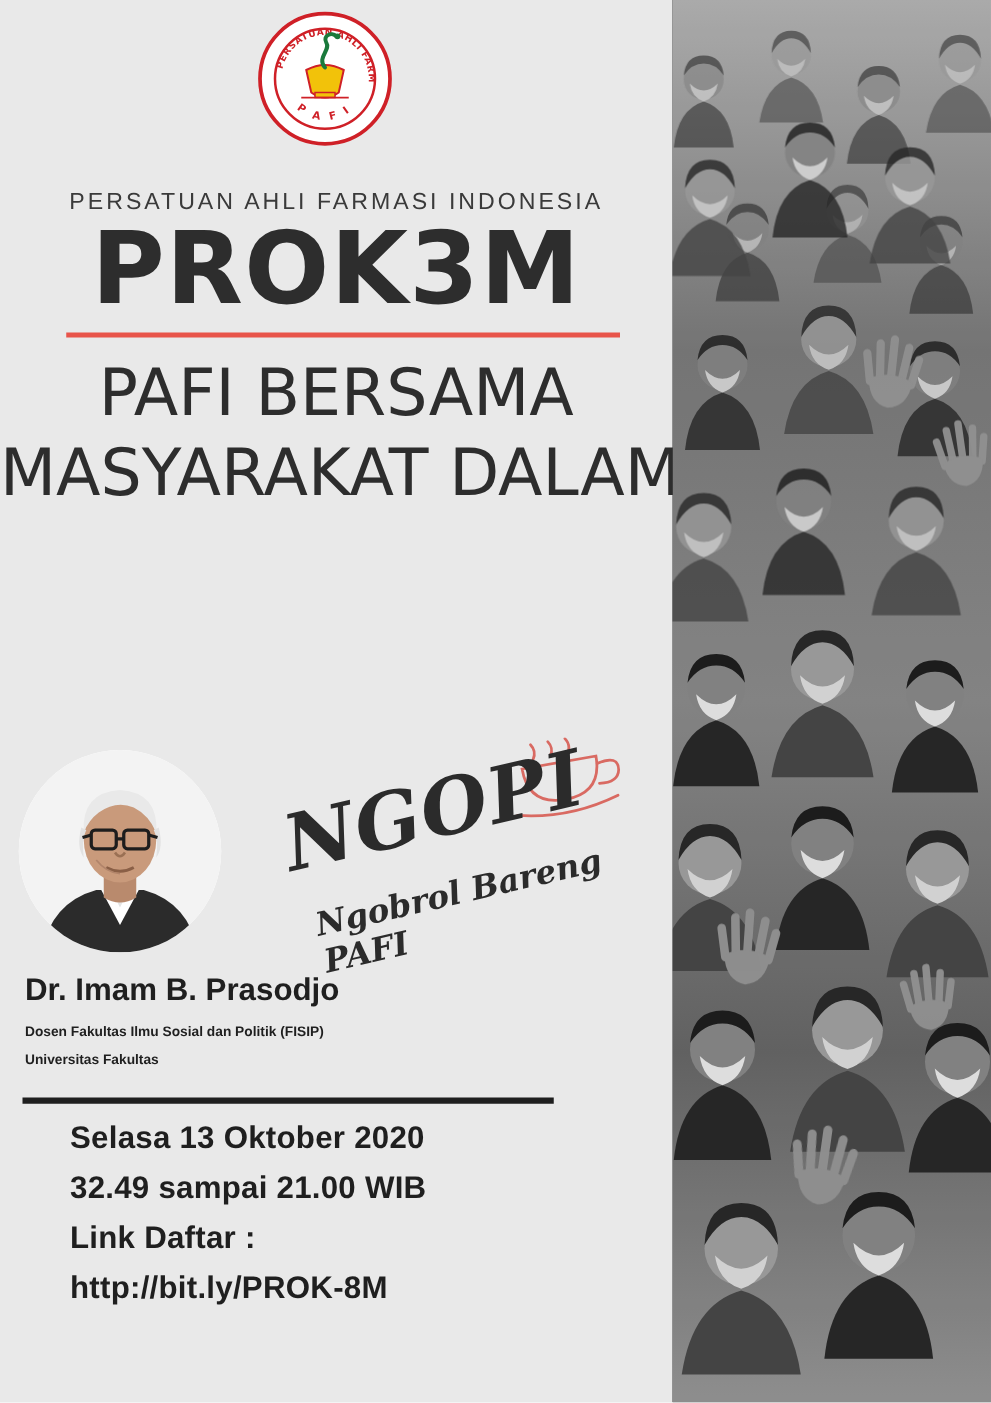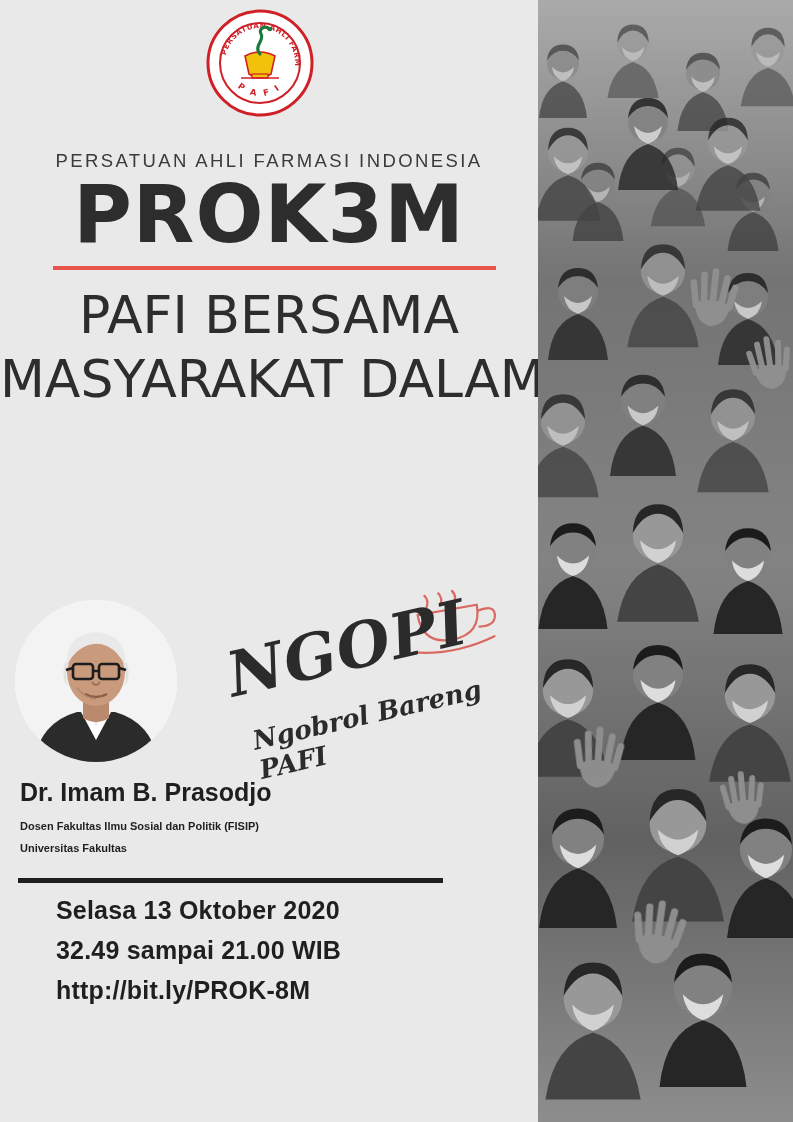--- a/index.html
+++ b/index.html
@@ -293,20 +293,21 @@
     <div class="speaker-aff">
       <div>Dosen Fakultas Ilmu Sosial dan Politik (FISIP)</div>
       <div>Universitas Fakultas</div>
     </div>
 
     <div class="black-rule"></div>
 
     <div class="details">
       <div>Selasa 13 Oktober 2020</div>
       <div>32.49 sampai 21.00 WIB</div>
+      <div>Link Daftar :</div>
       <div>http://bit.ly/PROK-8M</div>
     </div>
 
   </div>
 
   <div class="right-panel">
     <svg width="255" height="1122" viewBox="0 0 255 1122" xmlns="http://www.w3.org/2000/svg">
       <defs>
         <linearGradient id="bg" x1="0" y1="0" x2="0" y2="1">
           <stop offset="0%" stop-color="#b9b9b9"></stop>

